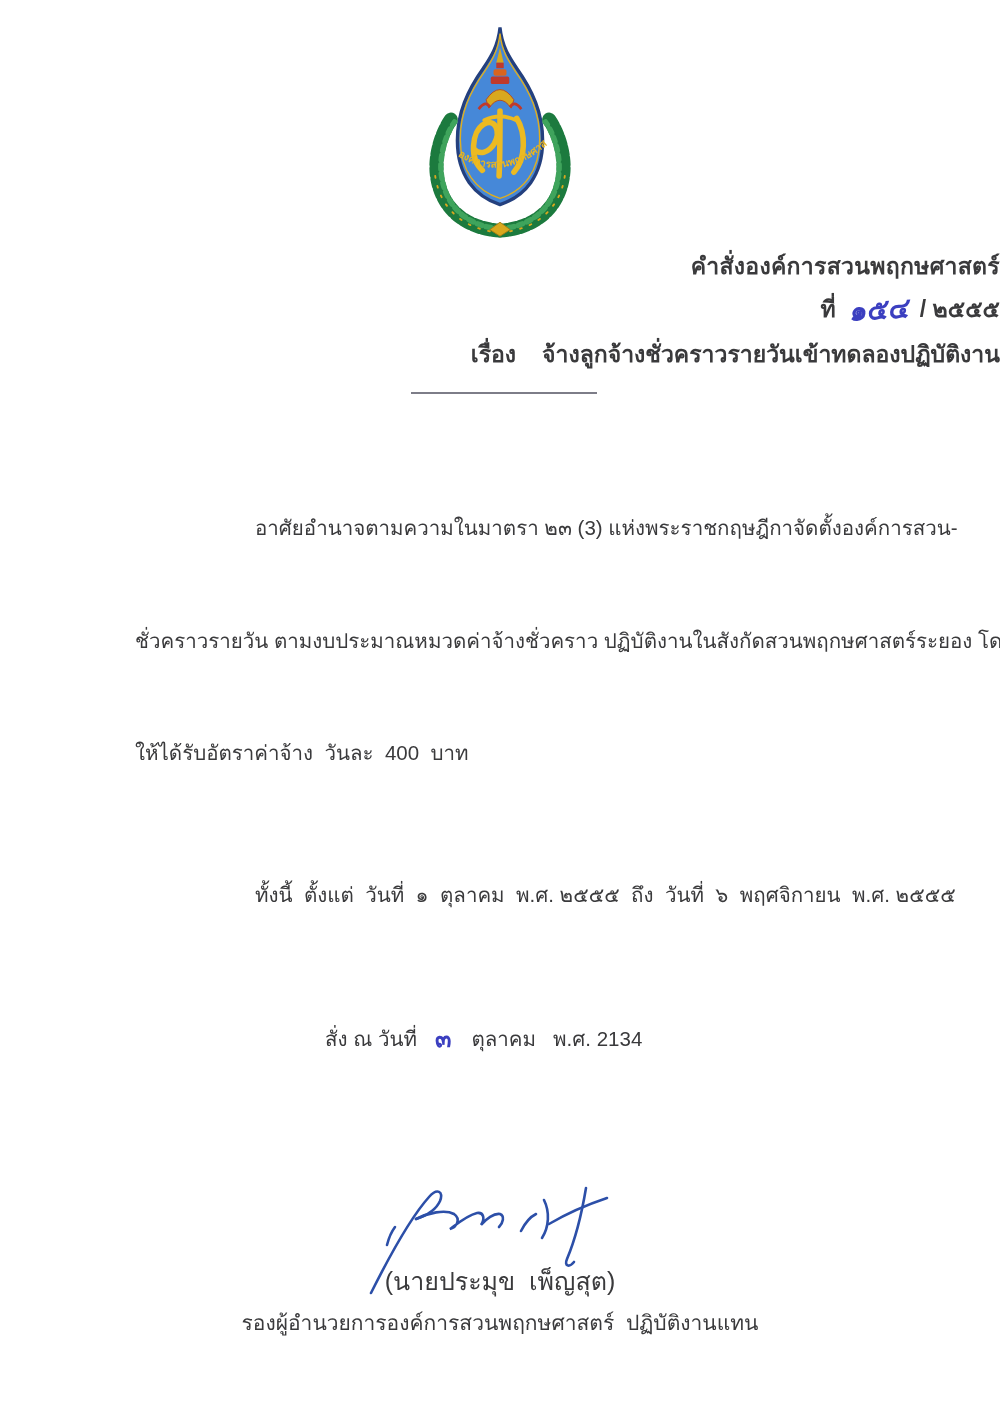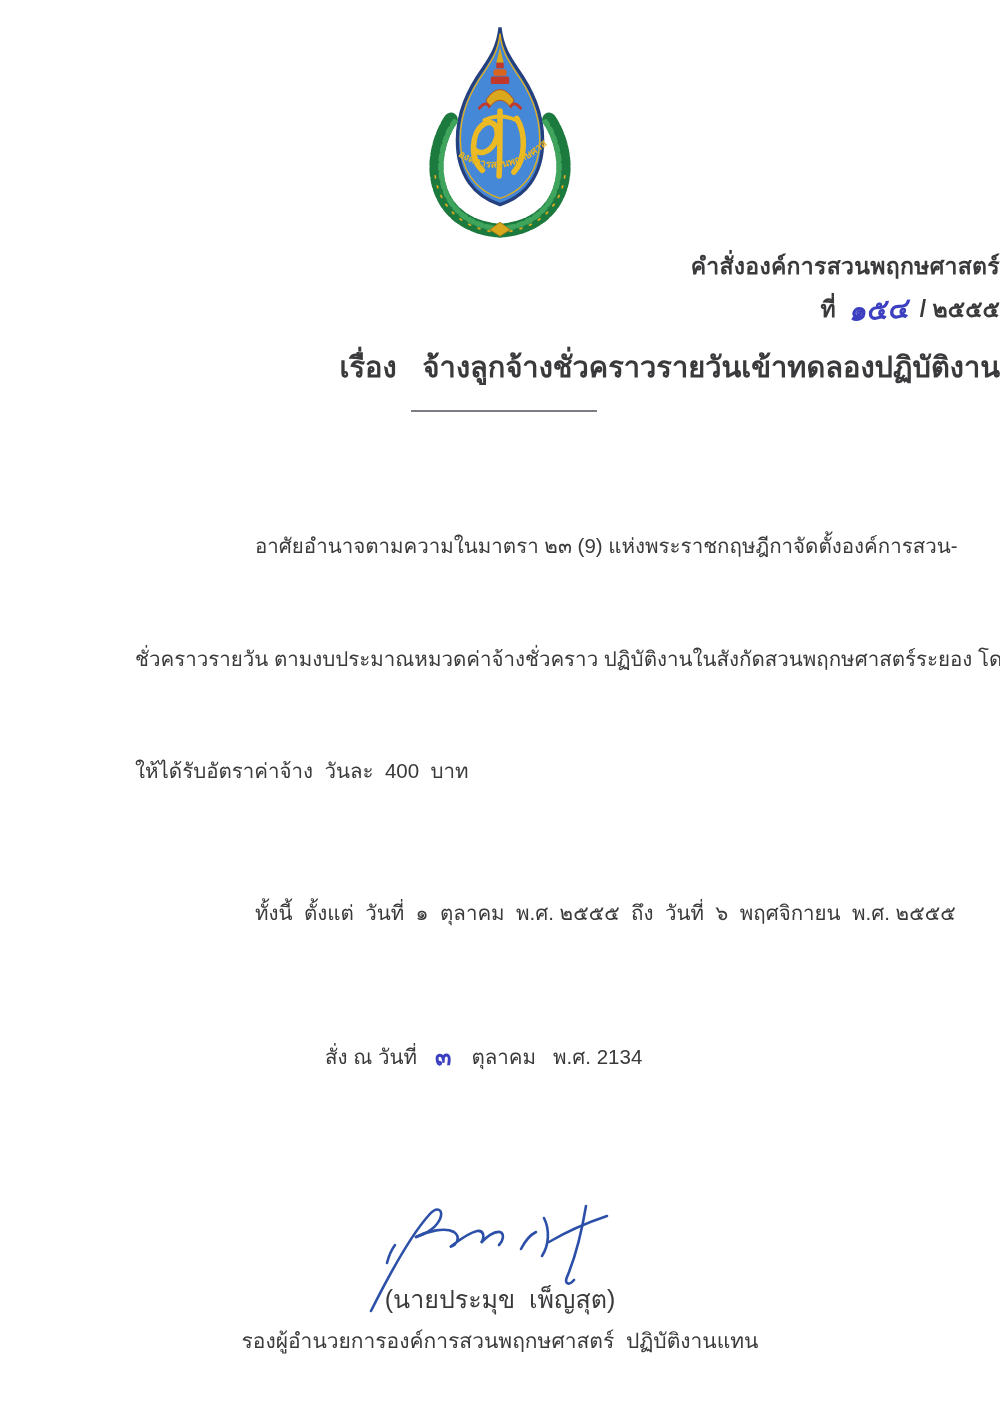--- a/index.html
+++ b/index.html
@@ -22,21 +22,21 @@
   .handwritten-no{
     display:inline-block;
     color:#3b3fc0;
     font-size:28px;font-weight:600;
     transform:rotate(-3deg) skewX(-8deg);
     margin:0 10px 0 14px;
     line-height:20px;
     vertical-align:-2px;
   }
   .subject-line{
-    font-size:29px;font-weight:700;margin-top:17px;white-space:pre;
+    font-size:23px;font-weight:700;margin-top:9px;white-space:pre;
   }
   .subject-label{margin-right:26px;}
   .divider{
     width:186px;height:0;
     border-top:2px solid #7d7d88;
     margin:20px auto 0 auto;
     transform:translateX(4px);
   }
   .body-text{
     margin:40px 110px 0 135px;
@@ -104,21 +104,21 @@
   </div>
 
   <div class="header">
     <div class="doc-title">คำสั่งองค์การสวนพฤกษศาสตร์</div>
     <div class="number-line"><span>ที่</span><span class="handwritten-no">๑๕๔</span><span>/ ๒๕๕๕</span></div>
     <div class="subject-line"><span class="subject-label">เรื่อง</span><span>จ้างลูกจ้างชั่วคราวรายวันเข้าทดลองปฏิบัติงาน</span></div>
     <div class="divider"></div>
   </div>
 
   <div class="body-text">
-    <div class="para1-line first">อาศัยอำนาจตามความในมาตรา ๒๓ (9) แห่งพระราชกฤษฎีกาจัดตั้งองค์การสวน-</div>
+    <div class="para1-line first">อาศัยอำนาจตามความในมาตรา ๒๓ (3) แห่งพระราชกฤษฎีกาจัดตั้งองค์การสวน-</div>
     <div class="para1-line">ชั่วคราวรายวัน ตามงบประมาณหมวดค่าจ้างชั่วคราว ปฏิบัติงานในสังกัดสวนพฤกษศาสตร์ระยอง โดย</div>
     <div class="para1-line">ให้ได้รับอัตราค่าจ้าง  วันละ  400  บาท</div>
     <div class="para2">ทั้งนี้  ตั้งแต่  วันที่  ๑  ตุลาคม  พ.ศ. ๒๕๕๕  ถึง  วันที่  ๖  พฤศจิกายน  พ.ศ. ๒๕๕๕</div>
     <div class="order-line"><span>สั่ง ณ วันที่</span><span class="handwritten-day">๓</span><span>ตุลาคม   พ.ศ. 2134</span></div>
   </div>
 
   <div class="sig-block">
     <svg class="sig-svg" width="270" height="112" viewBox="0 0 270 112">
       <g fill="none" stroke="#2c4fa8" stroke-width="2.6" stroke-linecap="round">
         <path d="M18 110 C 36 74, 58 34, 76 14 C 84 5, 91 8, 87 18 C 83 27, 72 33, 63 36"></path>

